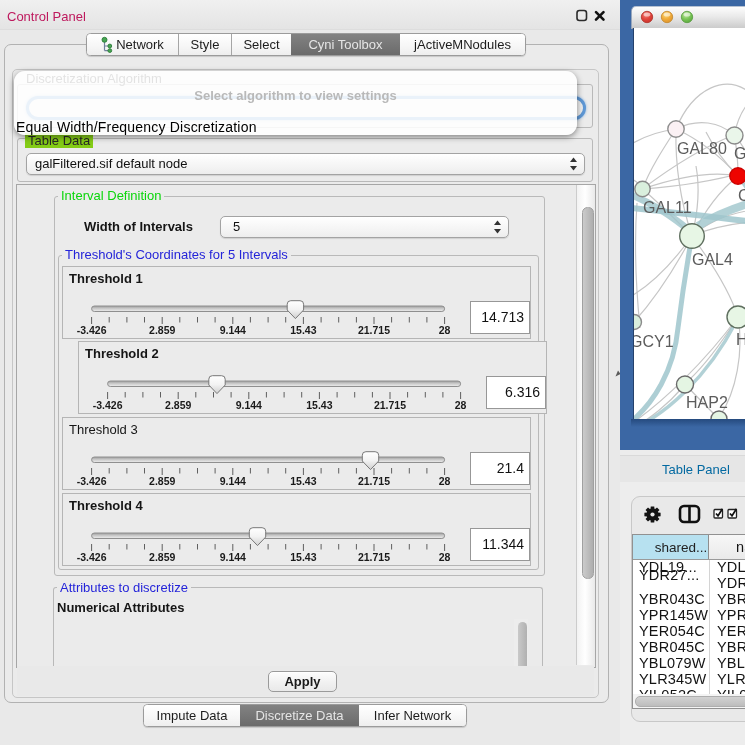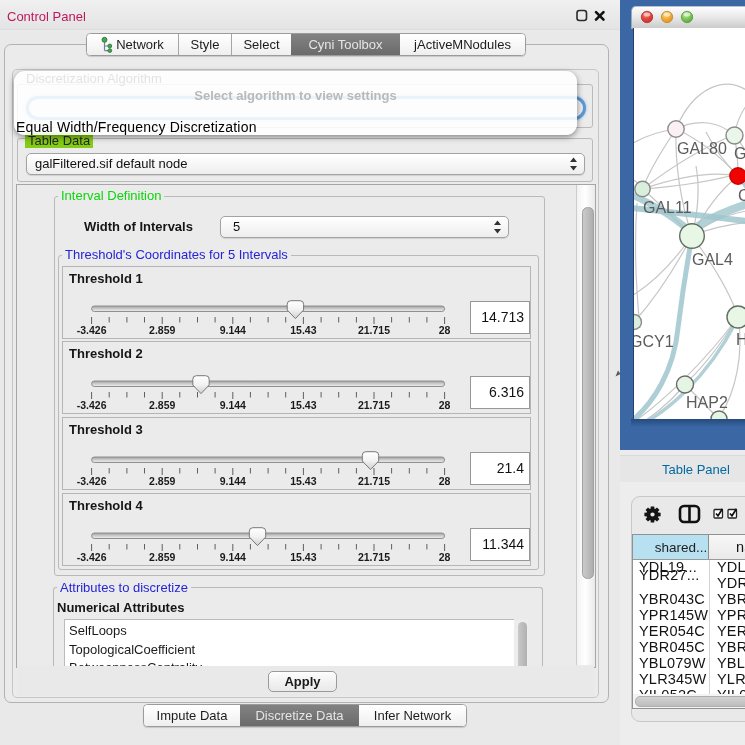--- a/index.html
+++ b/index.html
@@ -108,37 +108,37 @@
         <text x="28.6" y="39" text-anchor="middle" font-family="Liberation Sans" font-size="10.5" font-weight="bold" fill="#1a1a1a">-3.426</text>
         <text x="99.2" y="39" text-anchor="middle" font-family="Liberation Sans" font-size="10.5" font-weight="bold" fill="#1a1a1a">2.859</text>
         <text x="169.8" y="39" text-anchor="middle" font-family="Liberation Sans" font-size="10.5" font-weight="bold" fill="#1a1a1a">9.144</text>
         <text x="240.4" y="39" text-anchor="middle" font-family="Liberation Sans" font-size="10.5" font-weight="bold" fill="#1a1a1a">15.43</text>
         <text x="311.0" y="39" text-anchor="middle" font-family="Liberation Sans" font-size="10.5" font-weight="bold" fill="#1a1a1a">21.715</text>
         <text x="381.6" y="39" text-anchor="middle" font-family="Liberation Sans" font-size="10.5" font-weight="bold" fill="#1a1a1a">28</text>
         <path d="M224.2 15 L224.2 9.2 Q224.2 5.7 227.8 5.7 L237.0 5.7 Q240.6 5.7 240.6 9.2 L240.6 15 L232.4 23.6 Z" fill="url(#th)" stroke="#787878" stroke-width="1"></path>
       </svg>
 <div class="abs vbox"><span>14.713</span></div>
 </div>
-<div class="abs trow" style="left:62px;top:341px;width:467px;height:71px">
+<div class="abs trow" style="left:78px;top:341px;width:467px;height:71px">
 <div class="abs" style="left:6px;top:4px;font-size:13px;font-weight:bold;color:#151515">Threshold 2</div>
 <svg class="abs" style="left:0;top:28px" width="469" height="41">
         <rect x="28.6" y="11" width="353.0" height="5.5" rx="2.75" fill="url(#trk)" stroke="#8f8f8f" stroke-width="1"></rect>
         <path d="M28.6 22V29 M46.2 22V27.5 M63.9 22V27.5 M81.5 22V27.5 M99.2 22V29 M116.8 22V27.5 M134.5 22V27.5 M152.1 22V27.5 M169.8 22V29 M187.4 22V27.5 M205.1 22V27.5 M222.7 22V27.5 M240.4 22V29 M258.1 22V27.5 M275.7 22V27.5 M293.4 22V27.5 M311.0 22V29 M328.6 22V27.5 M346.3 22V27.5 M363.9 22V27.5 M381.6 22V29" stroke="#5f5f5f" stroke-width="1" fill="none"></path>
         <text x="28.6" y="39" text-anchor="middle" font-family="Liberation Sans" font-size="10.5" font-weight="bold" fill="#1a1a1a">-3.426</text>
         <text x="99.2" y="39" text-anchor="middle" font-family="Liberation Sans" font-size="10.5" font-weight="bold" fill="#1a1a1a">2.859</text>
         <text x="169.8" y="39" text-anchor="middle" font-family="Liberation Sans" font-size="10.5" font-weight="bold" fill="#1a1a1a">9.144</text>
         <text x="240.4" y="39" text-anchor="middle" font-family="Liberation Sans" font-size="10.5" font-weight="bold" fill="#1a1a1a">15.43</text>
         <text x="311.0" y="39" text-anchor="middle" font-family="Liberation Sans" font-size="10.5" font-weight="bold" fill="#1a1a1a">21.715</text>
         <text x="381.6" y="39" text-anchor="middle" font-family="Liberation Sans" font-size="10.5" font-weight="bold" fill="#1a1a1a">28</text>
         <path d="M129.8 15 L129.8 9.2 Q129.8 5.7 133.4 5.7 L142.6 5.7 Q146.2 5.7 146.2 9.2 L146.2 15 L138.0 23.6 Z" fill="url(#th)" stroke="#787878" stroke-width="1"></path>
       </svg>
 <div class="abs vbox"><span>6.316</span></div>
 </div>
 <div class="abs trow" style="left:62px;top:417px;width:467px;height:71px">
-<div class="abs" style="left:6px;top:4px;font-size:13px;font-weight:bold;color:#151515">Threshold 3</div>
+<div class="abs" style="left:6px;top:4px;font-size:13px;font-weight:normal;color:#151515">Threshold 3</div>
 <svg class="abs" style="left:0;top:28px" width="469" height="41">
         <rect x="28.6" y="11" width="353.0" height="5.5" rx="2.75" fill="url(#trk)" stroke="#8f8f8f" stroke-width="1"></rect>
         <path d="M28.6 22V29 M46.2 22V27.5 M63.9 22V27.5 M81.5 22V27.5 M99.2 22V29 M116.8 22V27.5 M134.5 22V27.5 M152.1 22V27.5 M169.8 22V29 M187.4 22V27.5 M205.1 22V27.5 M222.7 22V27.5 M240.4 22V29 M258.1 22V27.5 M275.7 22V27.5 M293.4 22V27.5 M311.0 22V29 M328.6 22V27.5 M346.3 22V27.5 M363.9 22V27.5 M381.6 22V29" stroke="#5f5f5f" stroke-width="1" fill="none"></path>
         <text x="28.6" y="39" text-anchor="middle" font-family="Liberation Sans" font-size="10.5" font-weight="bold" fill="#1a1a1a">-3.426</text>
         <text x="99.2" y="39" text-anchor="middle" font-family="Liberation Sans" font-size="10.5" font-weight="bold" fill="#1a1a1a">2.859</text>
         <text x="169.8" y="39" text-anchor="middle" font-family="Liberation Sans" font-size="10.5" font-weight="bold" fill="#1a1a1a">9.144</text>
         <text x="240.4" y="39" text-anchor="middle" font-family="Liberation Sans" font-size="10.5" font-weight="bold" fill="#1a1a1a">15.43</text>
         <text x="311.0" y="39" text-anchor="middle" font-family="Liberation Sans" font-size="10.5" font-weight="bold" fill="#1a1a1a">21.715</text>
         <text x="381.6" y="39" text-anchor="middle" font-family="Liberation Sans" font-size="10.5" font-weight="bold" fill="#1a1a1a">28</text>
         <path d="M299.3 15 L299.3 9.2 Q299.3 5.7 302.9 5.7 L312.1 5.7 Q315.7 5.7 315.7 9.2 L315.7 15 L307.5 23.6 Z" fill="url(#th)" stroke="#787878" stroke-width="1"></path>
@@ -157,25 +157,20 @@
         <text x="311.0" y="39" text-anchor="middle" font-family="Liberation Sans" font-size="10.5" font-weight="bold" fill="#1a1a1a">21.715</text>
         <text x="381.6" y="39" text-anchor="middle" font-family="Liberation Sans" font-size="10.5" font-weight="bold" fill="#1a1a1a">28</text>
         <path d="M186.3 15 L186.3 9.2 Q186.3 5.7 189.9 5.7 L199.1 5.7 Q202.7 5.7 202.7 9.2 L202.7 15 L194.5 23.6 Z" fill="url(#th)" stroke="#787878" stroke-width="1"></path>
       </svg>
 <div class="abs vbox"><span>11.344</span></div>
 </div>
 
 <div class="grp" style="left:53px;top:587px;width:488px;height:79px;border-bottom:none;border-bottom-left-radius:0;border-bottom-right-radius:0"></div>
 <div class="gt" style="left:57px;top:581px;color:#2424d9">Attributes to discretize</div>
 <div class="abs" style="left:57px;top:600px;font-size:13px;font-weight:bold;color:#151515">Numerical Attributes</div>
-<div class="abs" style="left:64px;top:619px;width:450px;height:47px;background:#fff;border-top:1px solid #bbbbbb;border-left:1px solid #bbbbbb;overflow:hidden;font-size:13px;color:#1a1a1a">
-<div class="abs" style="left:4px;top:2.5px;line-height:16px">SelfLoops</div>
-<div class="abs" style="left:4px;top:22px;line-height:16px">TopologicalCoefficient</div>
-<div class="abs" style="left:4px;top:39.5px;line-height:16px">BetweennessCentrality</div>
-</div>
 <div class="abs" style="left:514px;top:619px;width:14px;height:47px;background:#ededed"></div>
 <div class="abs" style="left:518px;top:622px;width:9px;height:45px;background:linear-gradient(90deg,#c9c9c9,#b0b0b0);border-radius:4.5px 4.5px 0 0"></div>
 
 <div class="abs" style="left:17px;top:666px;width:577px;height:30px;background:#e9e9e9"></div>
 <div class="abs" style="left:268px;top:671px;width:67px;height:19px;border:1px solid #9a9a9a;border-radius:5px;background:linear-gradient(#fdfdfd,#f1f1f1 55%,#e9e9e9);box-shadow:inset 0 1px 0 #fff;text-align:center;line-height:19px;font-size:13px;font-weight:bold;color:#1a1a1a">Apply</div>
 
 <div class="tabbar" style="left:143px;top:704px">
 <div class="tab" style="width:96px">Impute Data</div>
 <div class="tab sel" style="width:119px">Discretize Data</div>
 <div class="tab aftersel" style="width:107px">Infer Network</div>

